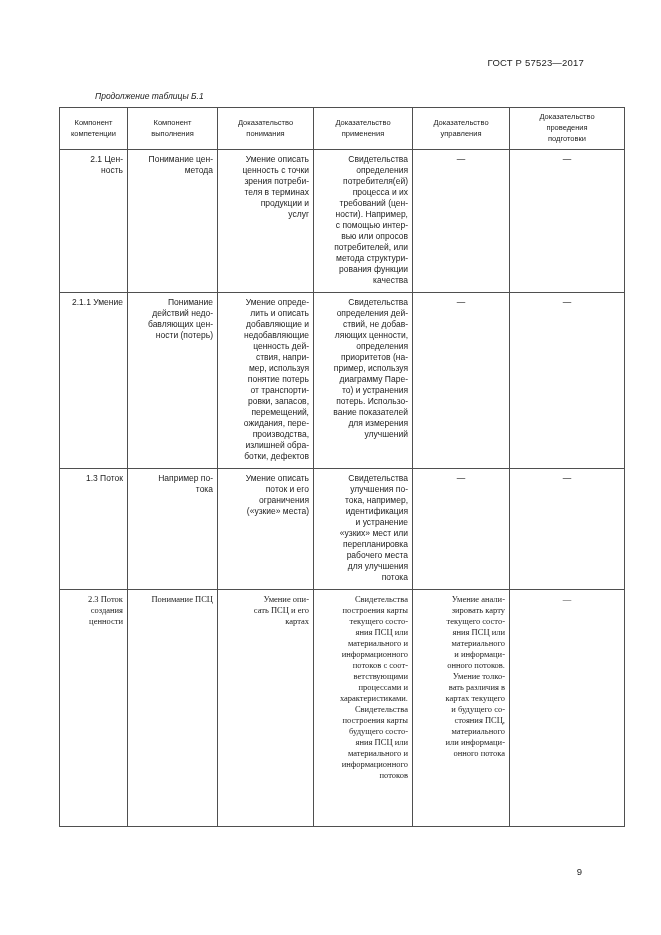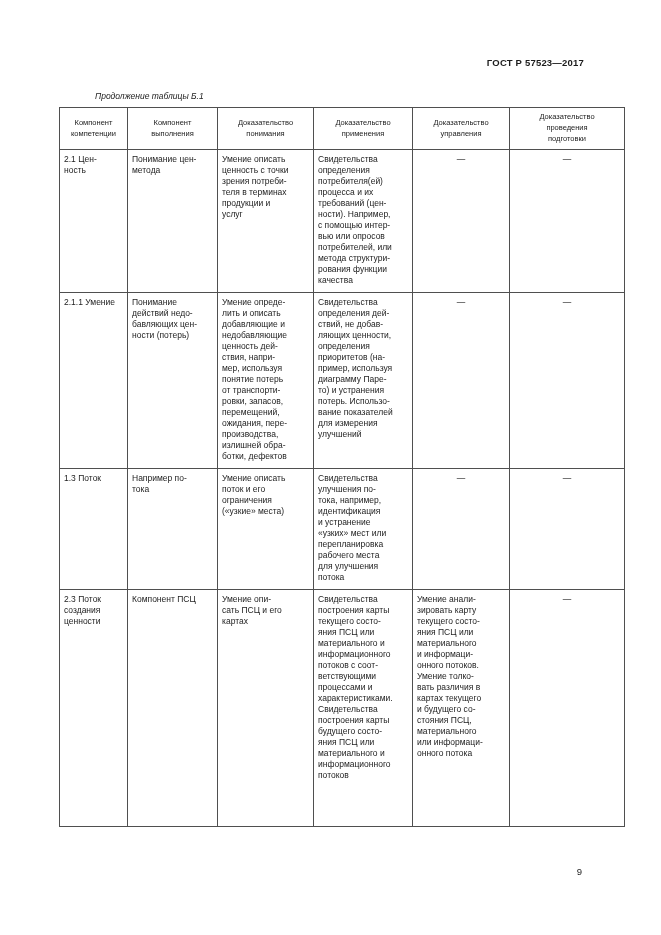--- a/index.html
+++ b/index.html
@@ -10,21 +10,21 @@
     position: relative;
     font-family: "Liberation Sans", sans-serif;
     color: #1c1c1c;
     overflow: hidden;
   }
   .doc-header {
     position: absolute;
     top: 57px;
     right: 77px;
     font-size: 9.5px;
-    font-weight: bold;
+    font-weight: normal;
     letter-spacing: 0.2px;
   }
   .table-caption {
     position: absolute;
     top: 91px;
     left: 47px;
     font-size: 8.5px;
     font-style: italic;
     margin-left: 48px;
   }
@@ -47,25 +47,25 @@
     text-align: center;
     vertical-align: middle;
     padding: 4px 2px;
     line-height: 1.45;
     height: 42px;
   }
   table.b1 td {
     font-size: 8.5px;
     line-height: 11px;
     vertical-align: top;
-    text-align: left;
+    text-align: right;
     padding: 4px 4px 6px 4px;
   }
   table.b1 td.dash { text-align: center; }
-  table.b1 tr.tall { height: 237px; }
+  table.b1 tr.tall { height: 237px; font-family: Liberation Serif, serif; }
   .page-number {
     position: absolute;
     top: 866px;
     right: 79px;
     font-size: 9.5px;
   }
 </style>
 </head>
 <body>
 
@@ -181,21 +181,21 @@
 рабочего места
 для улучшения
 потока</td>
       <td class="dash">—</td>
       <td class="dash">—</td>
     </tr>
     <tr class="tall">
       <td>2.3 Поток
 создания
 ценности</td>
-      <td>Компонент ПСЦ</td>
+      <td>Понимание ПСЦ</td>
       <td>Умение опи-
 сать ПСЦ и его
 картах</td>
       <td>Свидетельства
 построения карты
 текущего состо-
 яния ПСЦ или
 материального и
 информационного
 потоков с соот-

